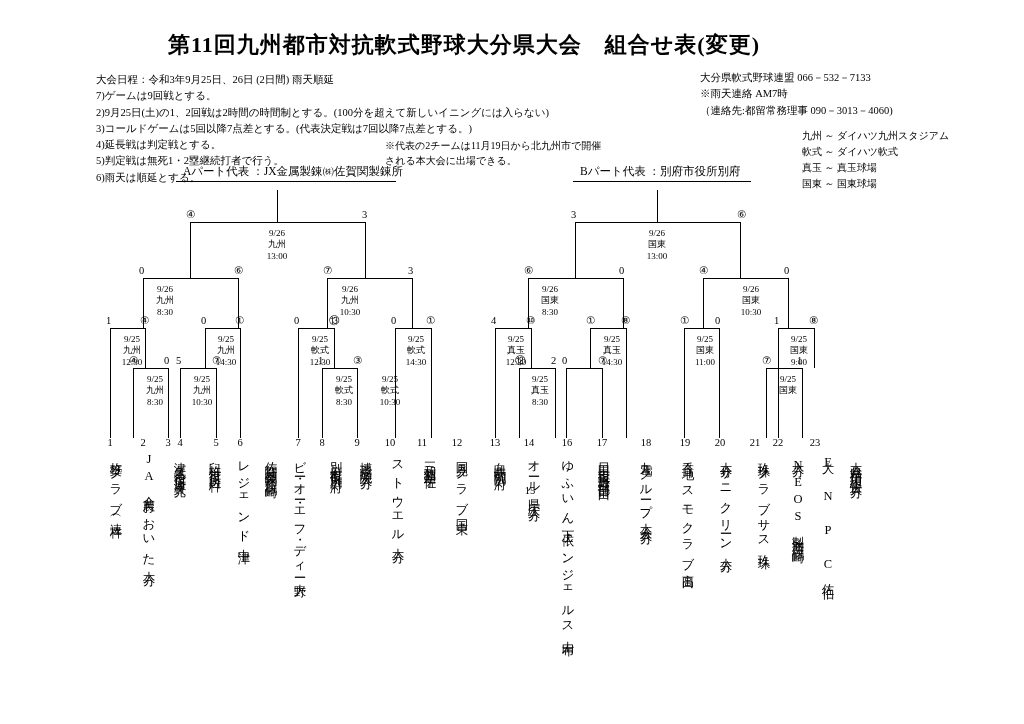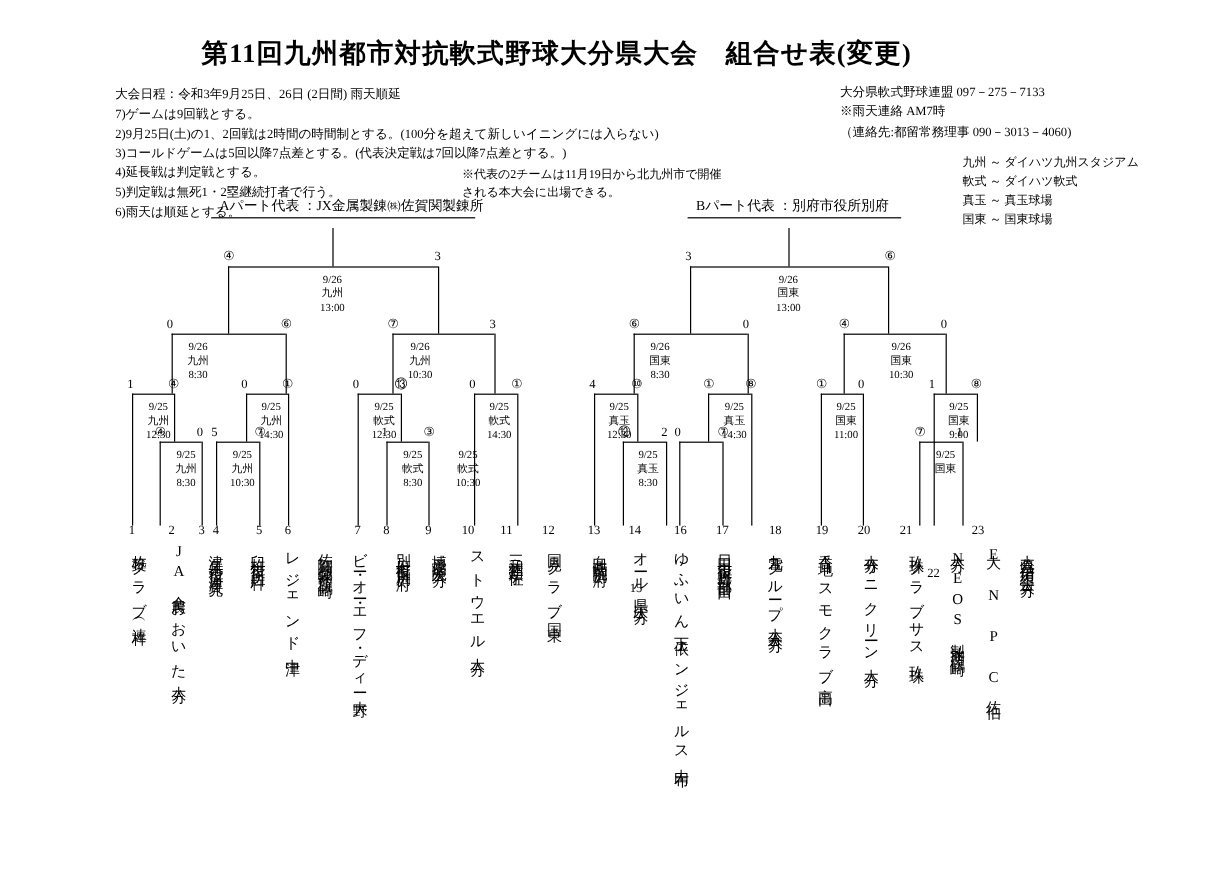--- a/index.html
+++ b/index.html
@@ -71,21 +71,21 @@
   <div>大会日程：令和3年9月25日、26日 (2日間) 雨天順延</div>
   <div>7)ゲームは9回戦とする。</div>
   <div>2)9月25日(土)の1、2回戦は2時間の時間制とする。(100分を超えて新しいイニングには入らない)</div>
   <div>3)コールドゲームは5回以降7点差とする。(代表決定戦は7回以降7点差とする。)</div>
   <div>4)延長戦は判定戦とする。</div>
   <div>5)判定戦は無死1・2塁継続打者で行う。</div>
   <div>6)雨天は順延とする。</div>
 </div>
 
 <div class="abs org">
-  <div>大分県軟式野球連盟  097－275－7133</div>
+  <div>大分県軟式野球連盟  066－532－7133</div>
   <div>※雨天連絡  AM7時</div>
   <div>（連絡先:都留常務理事 090－3013－4060)</div>
 </div>
 
 <div class="abs note2">
   <div>※代表の2チームは11月19日から北九州市で開催</div>
   <div>される本大会に出場できる。</div>
 </div>
 
 <div class="abs venue">
@@ -344,21 +344,21 @@
   <div class="num" style="left:447px;">12</div>
   <div class="num" style="left:485px;">13</div>
   <div class="num" style="left:519px;">14</div>
   <div class="num" style="left:520px;margin-top:48px;">15</div>
   <div class="num" style="left:557px;">16</div>
   <div class="num" style="left:592px;">17</div>
   <div class="num" style="left:636px;">18</div>
   <div class="num" style="left:675px;">19</div>
   <div class="num" style="left:710px;">20</div>
   <div class="num" style="left:745px;">21</div>
-  <div class="num" style="left:768px;margin-top:36px;">22</div>
+  <div class="num" style="left:768px;">22</div>
   <div class="num" style="left:805px;">23</div>
 </div>
 
 <div class="team" style="left:100px;">杵築クラブ（連杵</div>
 <div class="team" style="left:133px;">JA全農おおいた大分</div>
 <div class="team" style="left:164px;">津久見市役所津久見</div>
 <div class="team" style="left:199px;">臼杵市役所臼杵</div>
 <div class="team" style="left:228px;">レジェンド中津</div>
 <div class="team" style="left:255px;">佐賀関製錬㈱所鶴崎</div>
 <div class="team" style="left:284px;">ビー・オー・エフ・ディー大野</div>

